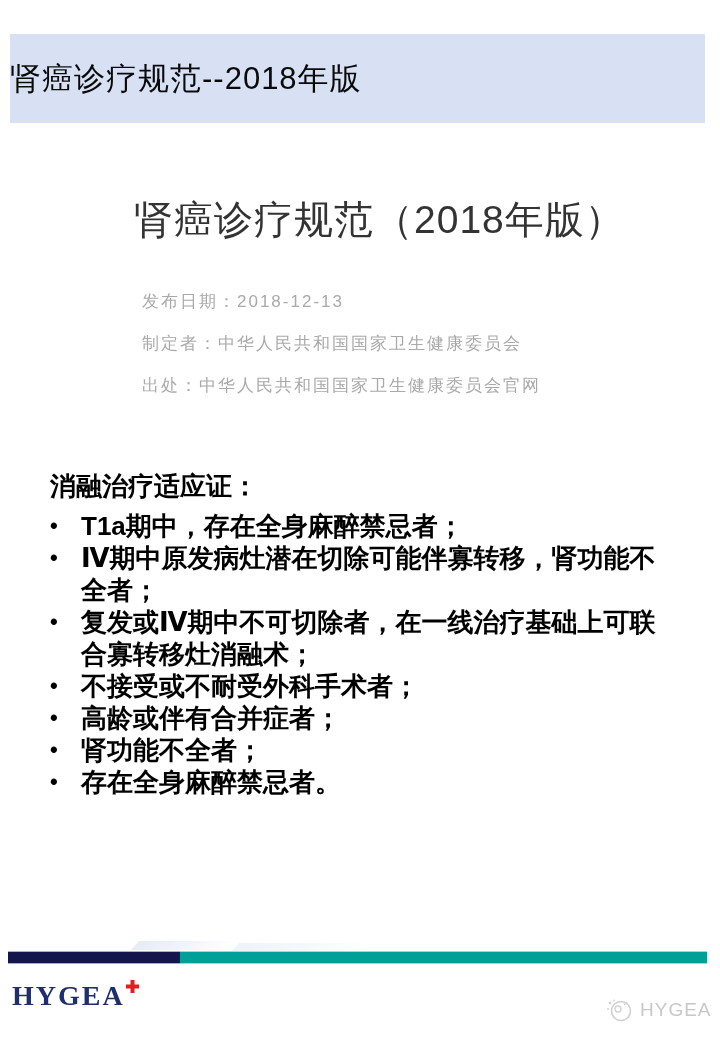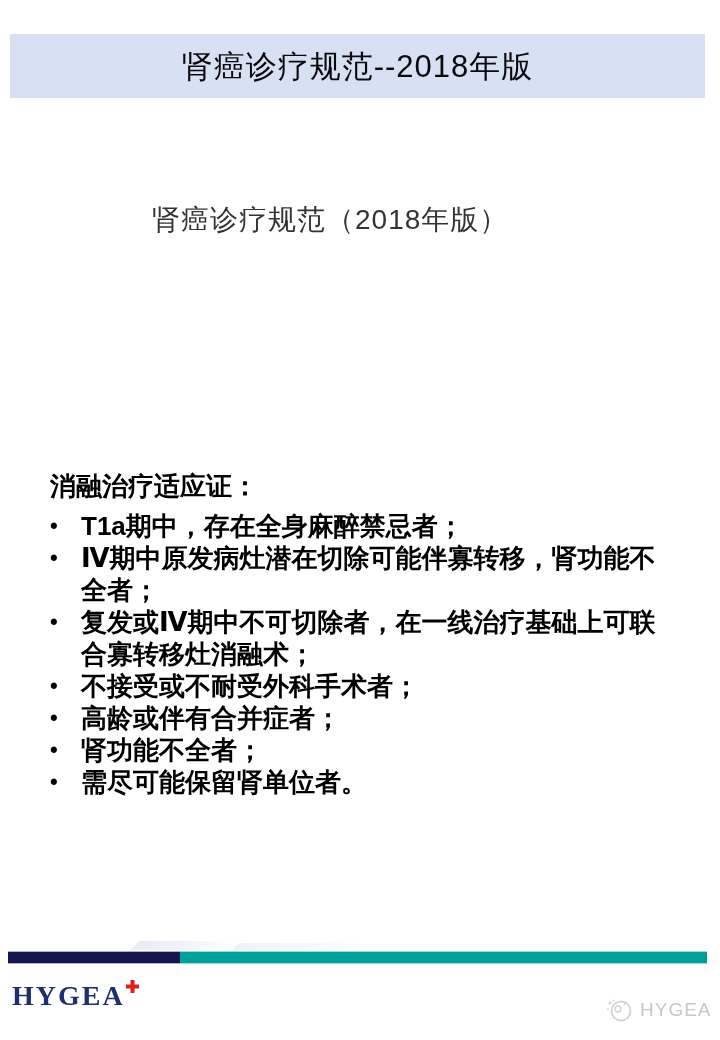--- a/index.html
+++ b/index.html
@@ -4,33 +4,33 @@
 <style>
   html,body { margin:0; padding:0; background:#ffffff; }
   .page {
     position:relative; width:720px; height:1040px; background:#ffffff;
     font-family:"Liberation Sans","DejaVu Sans",sans-serif; overflow:hidden;
     margin:0 auto;
   }
 
   
   .header-bar {
-    position:absolute; left:10px; top:34px; width:695px; height:64px;
+    position:absolute; left:10px; top:34px; width:695px; height:89px;
     background:var(--header_bg,#d8e1f3);
-    display:flex; flex-direction:column; justify-content:center; align-items:center;
+    display:flex; flex-direction:column; justify-content:center; 
   }
   .header-line {
     font-size:31px; line-height:41px; color:#0a0a0a; letter-spacing:1px;
     white-space:nowrap;
   }
 
   
   .doc-title {
-    position:absolute; left:152px; top:198px;
-    font-size:28px; line-height:44px; color:var(--title_color,#333333);
+    position:absolute; left:134px; top:198px;
+    font-size:39px; line-height:44px; color:var(--title_color,#333333);
     letter-spacing:1px; white-space:nowrap;
   }
   .meta-block { position:absolute; left:142px; top:292px; }
   .meta-line {
     font-size:17px; line-height:20px; color:var(--meta_gray,#a9a9a9);
     letter-spacing:2px; margin-bottom:22px; white-space:nowrap;
   }
 
   
   .content {
@@ -86,20 +86,25 @@
 <body>
 
 <div class="page">
 
   <div class="header-bar">
     <div class="header-line">肾癌诊疗规范--2018年版</div>
   </div>
 
   <div class="doc-title">肾癌诊疗规范（2018年版）</div>
 
+  <div class="meta-block">
+    <div class="meta-line">发布日期：2018-12-13</div>
+    <div class="meta-line">制定者：中华人民共和国国家卫生健康委员会</div>
+    <div class="meta-line">出处：中华人民共和国国家卫生健康委员会官网</div>
+  </div>
 
   <div class="content">
     <p class="content-heading">消融治疗适应证：</p>
     <ul class="bullet-list">
       <li class="bullet-item">
         <span class="bullet-marker">•</span>
         <span class="bullet-text">T1a期中，存在全身麻醉禁忌者；</span>
       </li>
       <li class="bullet-item">
         <span class="bullet-marker">•</span>
@@ -116,21 +121,21 @@
       <li class="bullet-item">
         <span class="bullet-marker">•</span>
         <span class="bullet-text">高龄或伴有合并症者；</span>
       </li>
       <li class="bullet-item">
         <span class="bullet-marker">•</span>
         <span class="bullet-text">肾功能不全者；</span>
       </li>
       <li class="bullet-item">
         <span class="bullet-marker">•</span>
-        <span class="bullet-text">需尽可能保留肾单位者。</span>
+        <span class="bullet-text">存在全身麻醉禁忌者。</span>
       </li>
     </ul>
   </div>
 
   <div class="swoosh swoosh-1"></div>
   <div class="swoosh swoosh-2"></div>
 
   <div class="bottom-bar">
     <div class="bar-navy"></div>
     <div class="bar-teal"></div>

